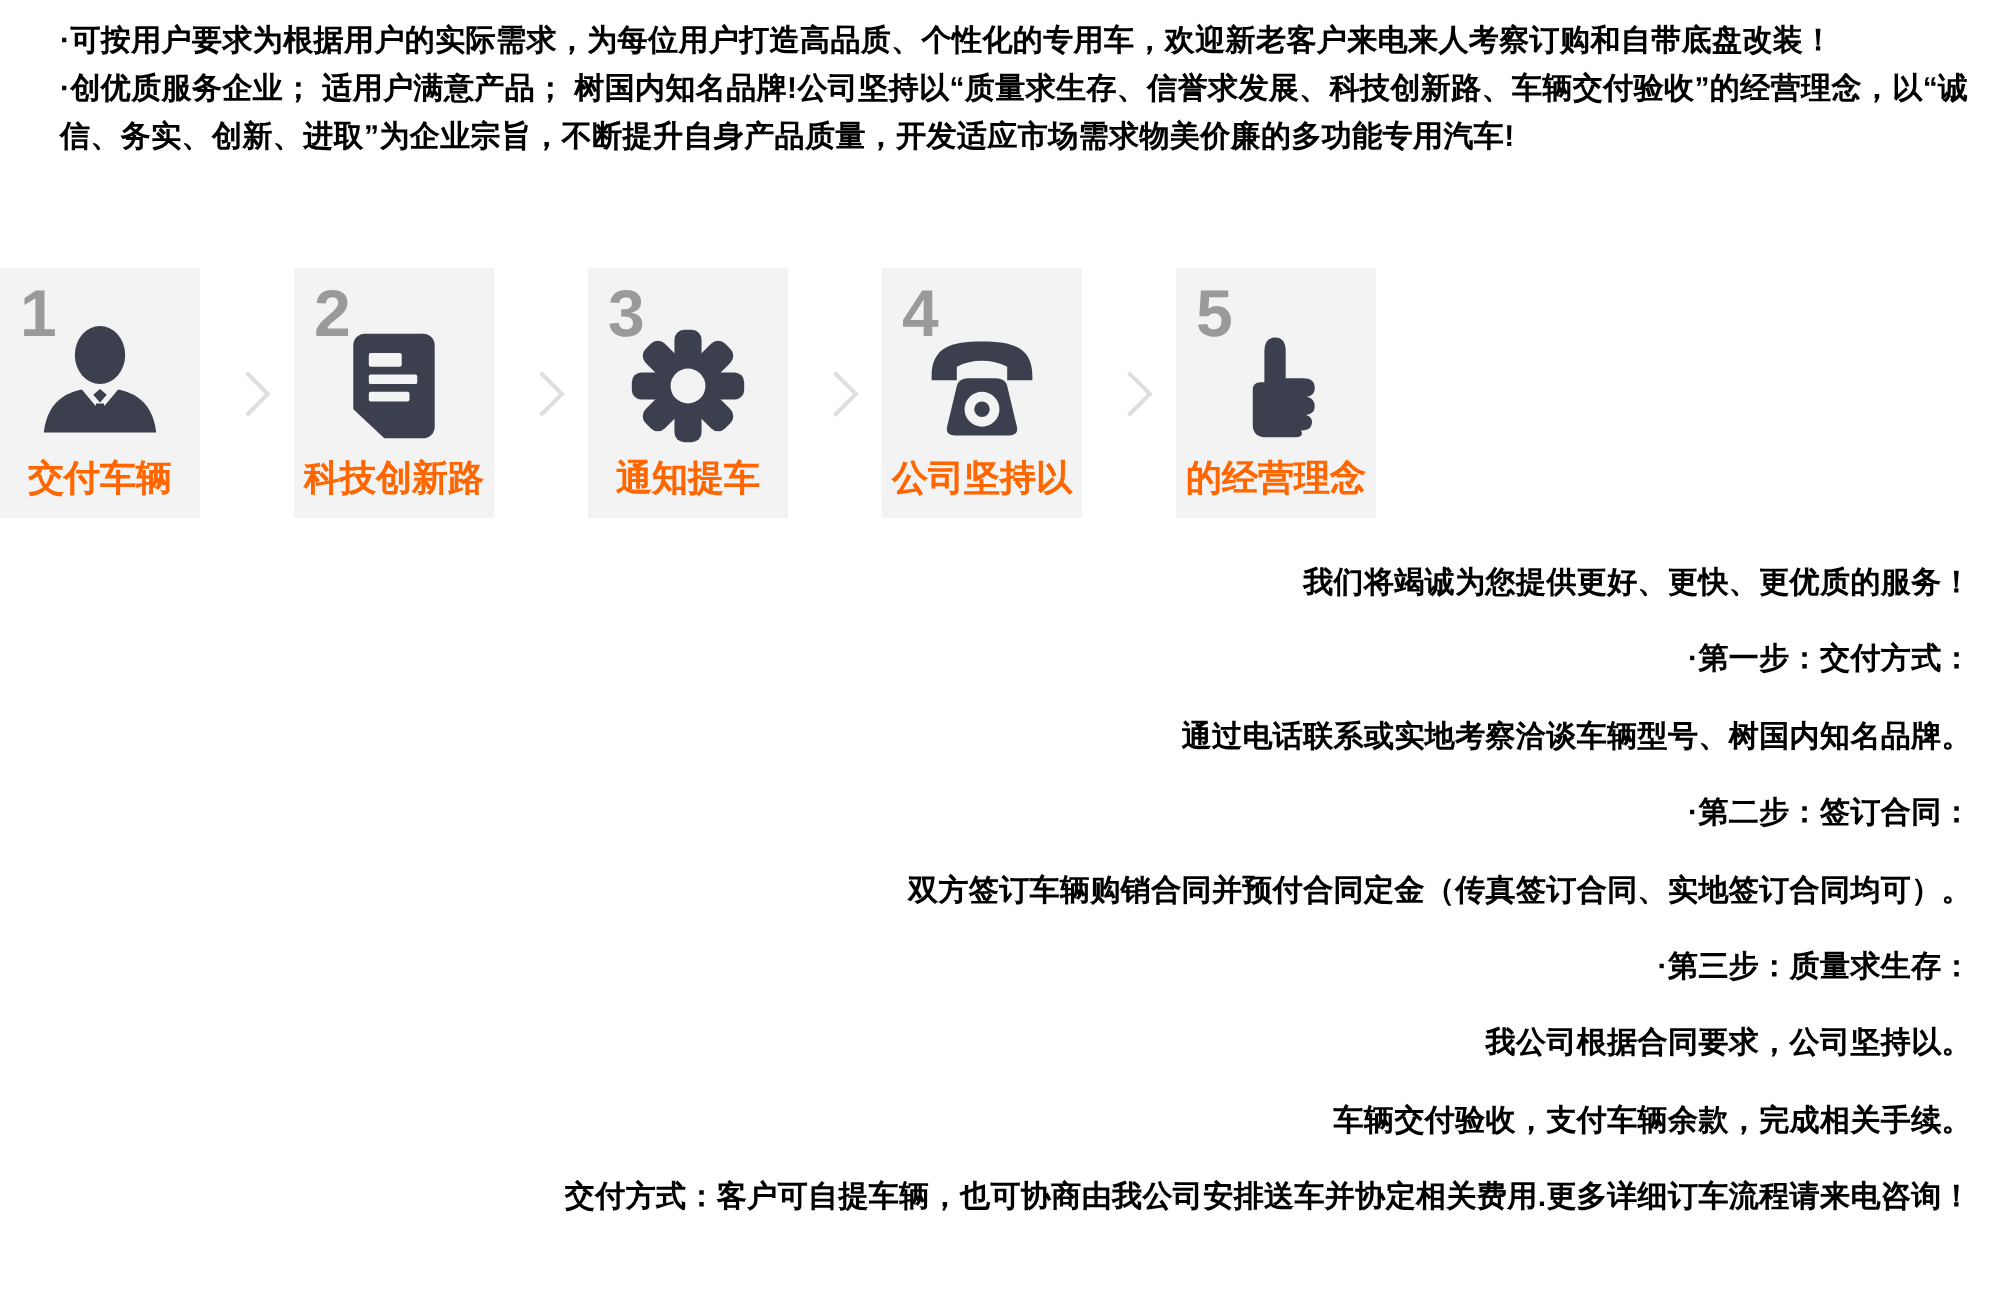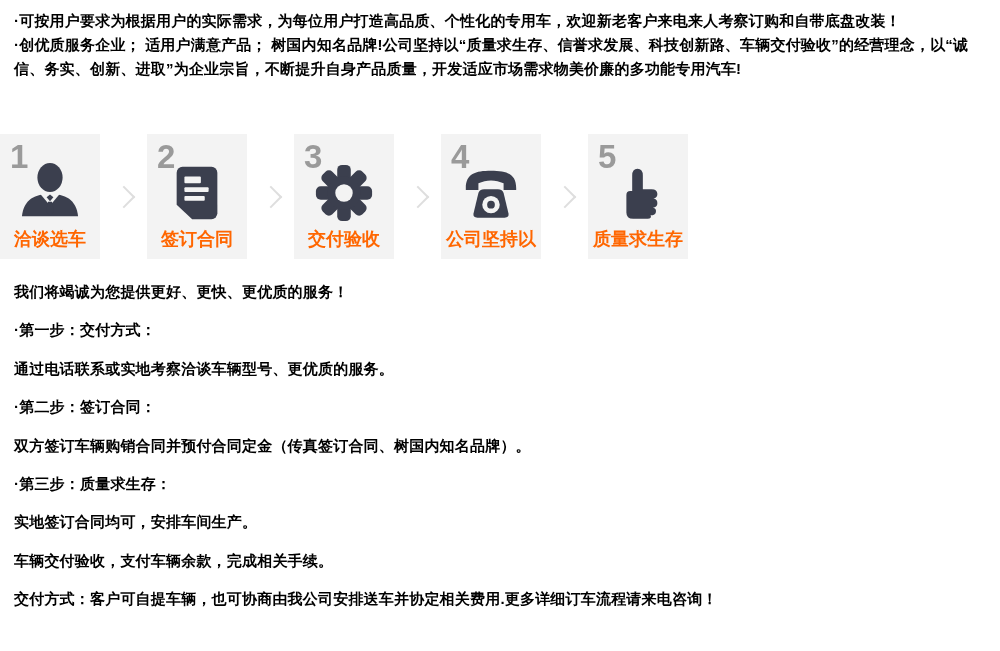--- a/index.html
+++ b/index.html
@@ -2,21 +2,21 @@
 <html><head>
 <meta charset="utf-8">
 <style>
   html,body{margin:0;padding:0;background:#ffffff;}
   body{
     width:1000px;height:651px;overflow:hidden;
     font-family:"Liberation Sans","DejaVu Sans",sans-serif;
     font-weight:bold;color:#000;
   }
   
-  .intro{padding:9px 14px 0 14px;font-size:15px;line-height:24px;}
+  .intro{padding:9px 14px 0 30px;font-size:15px;line-height:24px;}
   .intro p{margin:0;letter-spacing:0.2px;}
   
   .steps{display:flex;align-items:center;margin-top:53px;height:125px;}
   .step{
     position:relative;flex:0 0 100px;width:100px;height:125px;
     background:#f3f3f3;display:flex;flex-direction:column;align-items:center;
   }
   .step .num{
     position:absolute;top:5px;left:10px;
     font-size:33px;line-height:1.1;color:#9a9a9a;
@@ -25,21 +25,21 @@
   .step .ic svg{width:62px;height:62px;display:block;}
   .step .lbl{margin-top:2px;font-size:18px;color:#ff6600;white-space:nowrap;}
   .gap{flex:0 0 47px;display:flex;align-items:center;justify-content:center;height:125px;}
   .gap i{
     display:block;width:14px;height:14px;
     border-top:2px solid #dedede;border-right:2px solid #dedede;
     transform:rotate(45deg);
   }
   
   .details{margin-top:14px;padding:0 14px;font-size:15px;}
-  .details p{margin:0;line-height:38.4px;white-space:nowrap;letter-spacing:0.2px;}
+  .details p{margin:0;line-height:38.4px;white-space:nowrap;letter-spacing:0.2px;text-align:right;}
 </style>
 </head>
 <body>
 
 <div>
 
   <section class="intro">
     <p>·可按用户要求为根据用户的实际需求，为每位用户打造高品质、个性化的专用车，欢迎新老客户来电来人考察订购和自带底盘改装！</p>
     <p>·创优质服务企业； 适用户满意产品； 树国内知名品牌!公司坚持以“质量求生存、信誉求发展、科技创新路、车辆交付验收”的经营理念，以“诚信、务实、创新、进取”为企业宗旨，不断提升自身产品质量，开发适应市场需求物美价廉的多功能专用汽车!</p>
   </section>
@@ -51,61 +51,61 @@
       <span class="ic">
         <svg viewBox="0 0 64 64">
           <g fill="#3b3f4e">
             <ellipse cx="32" cy="16" rx="13" ry="15"></ellipse>
             <path d="M3 56 C5 38 17 33 32 33 C47 33 59 38 61 56 Z"></path>
           </g>
           <path d="M22 33 L32 45 L42 33 Z" fill="#f3f3f3"></path>
           <path d="M28.5 36.5 L32 40.5 L35.5 36.5 L32 33.5 Z M30 41 L34 41 L36 51 L32 55.5 L28 51 Z" fill="#3b3f4e"></path>
         </svg>
       </span>
-      <span class="lbl">洽谈选车</span>
+      <span class="lbl">交付车辆</span>
     </div>
 
     <span class="gap">
         <i></i>
       </span>
 
     <div class="step">
       <span class="num">2</span>
       <span class="ic">
         <svg viewBox="0 0 64 64">
           <path d="M17 5 h30 a6 6 0 0 1 6 6 v42 a6 6 0 0 1 -6 6 h-20 l-16 -15 v-33 a6 6 0 0 1 6 -6 z" fill="#3b3f4e"></path>
           <g fill="#f3f3f3">
             <rect x="19" y="15" width="17" height="7" rx="1"></rect>
             <rect x="19" y="26" width="25" height="5" rx="1"></rect>
             <rect x="19" y="35" width="21" height="5" rx="1"></rect>
           </g>
         </svg>
       </span>
-      <span class="lbl">签订合同</span>
+      <span class="lbl">科技创新路</span>
     </div>
 
     <span class="gap">
         <i></i>
       </span>
 
     <div class="step">
       <span class="num">3</span>
       <span class="ic">
         <svg viewBox="0 0 64 64">
           <g fill="#3b3f4e">
             <rect x="25" y="3" width="14" height="58" rx="5"></rect>
             <rect x="25" y="3" width="14" height="58" rx="5" transform="rotate(45 32 32)"></rect>
             <rect x="25" y="3" width="14" height="58" rx="5" transform="rotate(90 32 32)"></rect>
             <rect x="25" y="3" width="14" height="58" rx="5" transform="rotate(135 32 32)"></rect>
             <circle cx="32" cy="32" r="17"></circle>
           </g>
           <circle cx="32" cy="32" r="9" fill="#f3f3f3"></circle>
         </svg>
       </span>
-      <span class="lbl">交付验收</span>
+      <span class="lbl">通知提车</span>
     </div>
 
     <span class="gap">
         <i></i>
       </span>
 
     <div class="step">
       <span class="num">4</span>
       <span class="ic">
         <svg viewBox="0 0 64 64">
@@ -124,30 +124,30 @@
         <i></i>
       </span>
 
     <div class="step">
       <span class="num">5</span>
       <span class="ic">
         <svg viewBox="0 0 64 64">
           <path fill="#3b3f4e" d="M20 34 Q20 30 24 30 L26 30 L26 14 Q26 7 31.5 7 Q37 7 37 14 L37 28 L46 28 Q52 28 52 33 Q52 37 48 37.5 Q52 38.5 52 42.5 Q52 46.5 47.5 47 Q51 48 50.5 51.5 Q50 55 45 55 Q46.5 58.5 42 58.5 L27 58.5 Q20 58.5 20 52 Z"></path>
         </svg>
       </span>
-      <span class="lbl">质量求生存</span>
+      <span class="lbl">的经营理念</span>
     </div>
 
   </section>
 
   <section class="details">
     <p>我们将竭诚为您提供更好、更快、更优质的服务！</p>
     <p>·第一步：交付方式：</p>
-    <p>通过电话联系或实地考察洽谈车辆型号、更优质的服务。</p>
+    <p>通过电话联系或实地考察洽谈车辆型号、树国内知名品牌。</p>
     <p>·第二步：签订合同：</p>
-    <p>双方签订车辆购销合同并预付合同定金（传真签订合同、树国内知名品牌）。</p>
+    <p>双方签订车辆购销合同并预付合同定金（传真签订合同、实地签订合同均可）。</p>
     <p>·第三步：质量求生存：</p>
-    <p>实地签订合同均可，安排车间生产。</p>
+    <p>我公司根据合同要求，公司坚持以。</p>
     <p>车辆交付验收，支付车辆余款，完成相关手续。</p>
     <p>交付方式：客户可自提车辆，也可协商由我公司安排送车并协定相关费用.更多详细订车流程请来电咨询！</p>
   </section>
 
 </div>
 
 </body></html>

